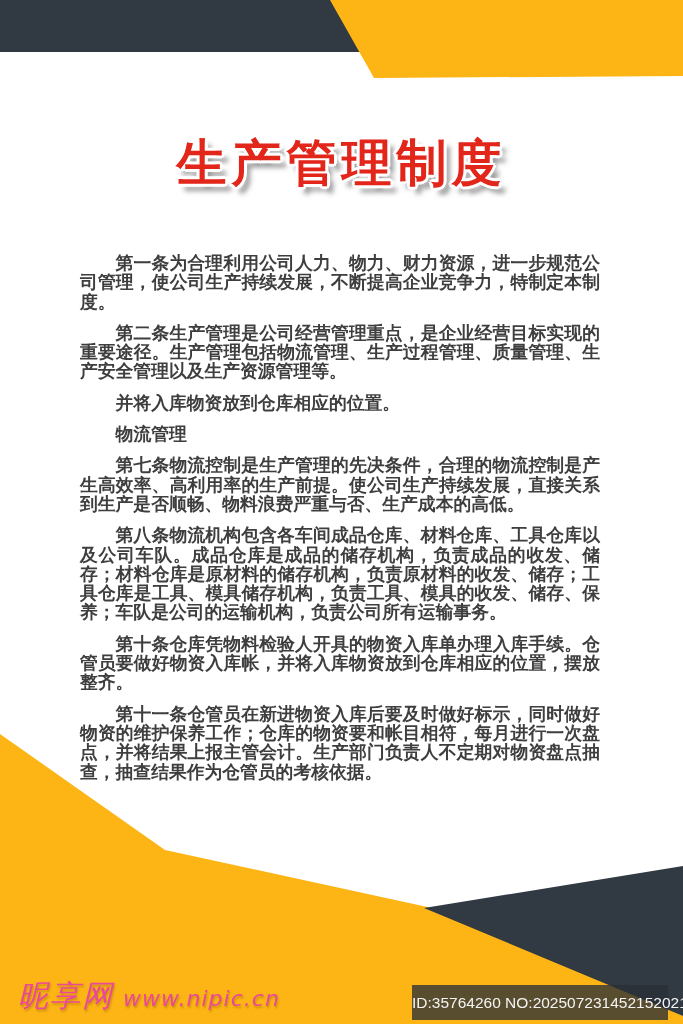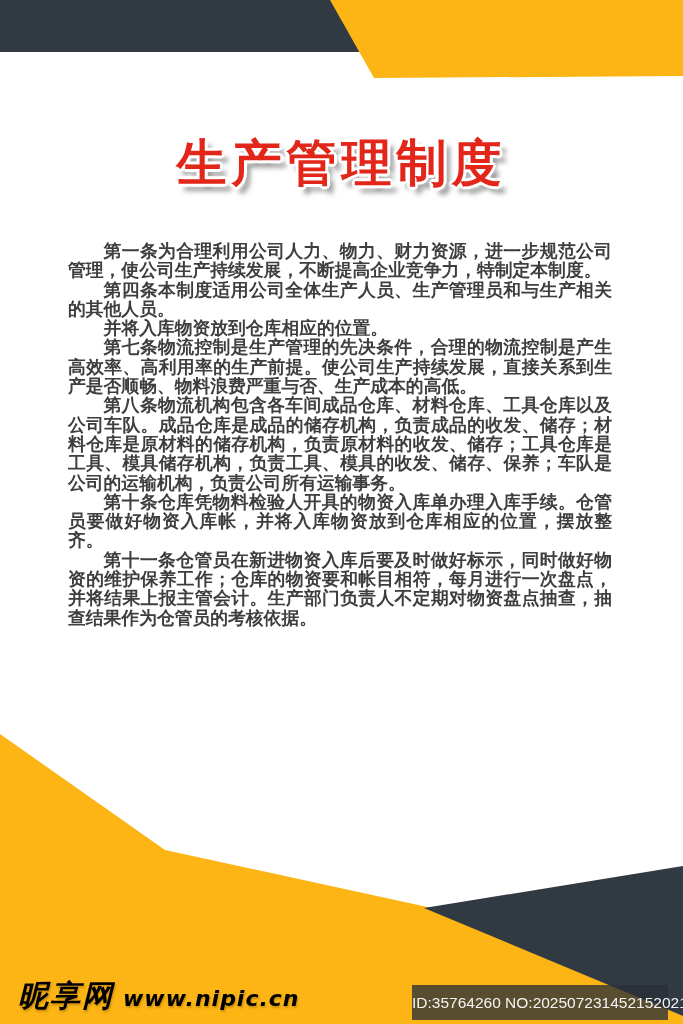--- a/index.html
+++ b/index.html
@@ -79,32 +79,32 @@
     width: 544px;
     z-index: 3;
     color: var(--ink, #3e3e3e);
     font-size: 17.8px;
     line-height: 19.3px;
     font-weight: 600;
     text-align: justify;
     letter-spacing: 0;
   }
   .body-text p {
-    margin: 0;
+    margin: 12px;
     text-indent: 2em;
   }
 
   
   .watermark {
     position: absolute;
     left: 18px; top: 976px;
     z-index: 4;
-    color: #000000;
+    color: #ec4899;
     font-style: italic;
-    font-weight: 700;
+    font-weight: 400;
     white-space: nowrap;
     text-shadow: 1px 2px 2px rgba(150,100,0,0.45);
   }
   .wm-logo  { font-size: 30px; letter-spacing: 2px; }
   .wm-url   { font-size: 22px; margin-left: 9px; letter-spacing: 1px; }
 
   
   .id-badge {
     position: absolute;
     left: 412px; top: 985px;
@@ -127,22 +127,23 @@
   <div class="top-dark-band"></div>
   <div class="top-yellow-band"></div>
 
   <h1 class="title">生产管理制度</h1>
 
   <div class="bottom-yellow-shape"></div>
   <div class="bottom-dark-triangle"></div>
 
   <div class="body-text">
     <p>第一条为合理利用公司人力、物力、财力资源，进一步规范公司管理，使公司生产持续发展，不断提高企业竞争力，特制定本制度。</p>
-    <p>第四条本制度适用公司全体生产人员、生产管理员和与生产相关的其他人员。</p>
+    <p>第二条生产管理是公司经营管理重点，是企业经营目标实现的重要途径。生产管理包括物流管理、生产过程管理、质量管理、生产安全管理以及生产资源管理等。</p>
     <p>并将入库物资放到仓库相应的位置。</p>
+    <p>物流管理</p>
     <p>第七条物流控制是生产管理的先决条件，合理的物流控制是产生高效率、高利用率的生产前提。使公司生产持续发展，直接关系到生产是否顺畅、物料浪费严重与否、生产成本的高低。</p>
     <p>第八条物流机构包含各车间成品仓库、材料仓库、工具仓库以及公司车队。成品仓库是成品的储存机构，负责成品的收发、储存；材料仓库是原材料的储存机构，负责原材料的收发、储存；工具仓库是工具、模具储存机构，负责工具、模具的收发、储存、保养；车队是公司的运输机构，负责公司所有运输事务。</p>
     <p>第十条仓库凭物料检验人开具的物资入库单办理入库手续。仓管员要做好物资入库帐，并将入库物资放到仓库相应的位置，摆放整齐。</p>
     <p>第十一条仓管员在新进物资入库后要及时做好标示，同时做好物资的维护保养工作；仓库的物资要和帐目相符，每月进行一次盘点，并将结果上报主管会计。生产部门负责人不定期对物资盘点抽查，抽查结果作为仓管员的考核依据。</p>
   </div>
 
   <div class="watermark">
     <span class="wm-logo">昵享网</span><span class="wm-url">www.nipic.cn</span>
   </div>
 

